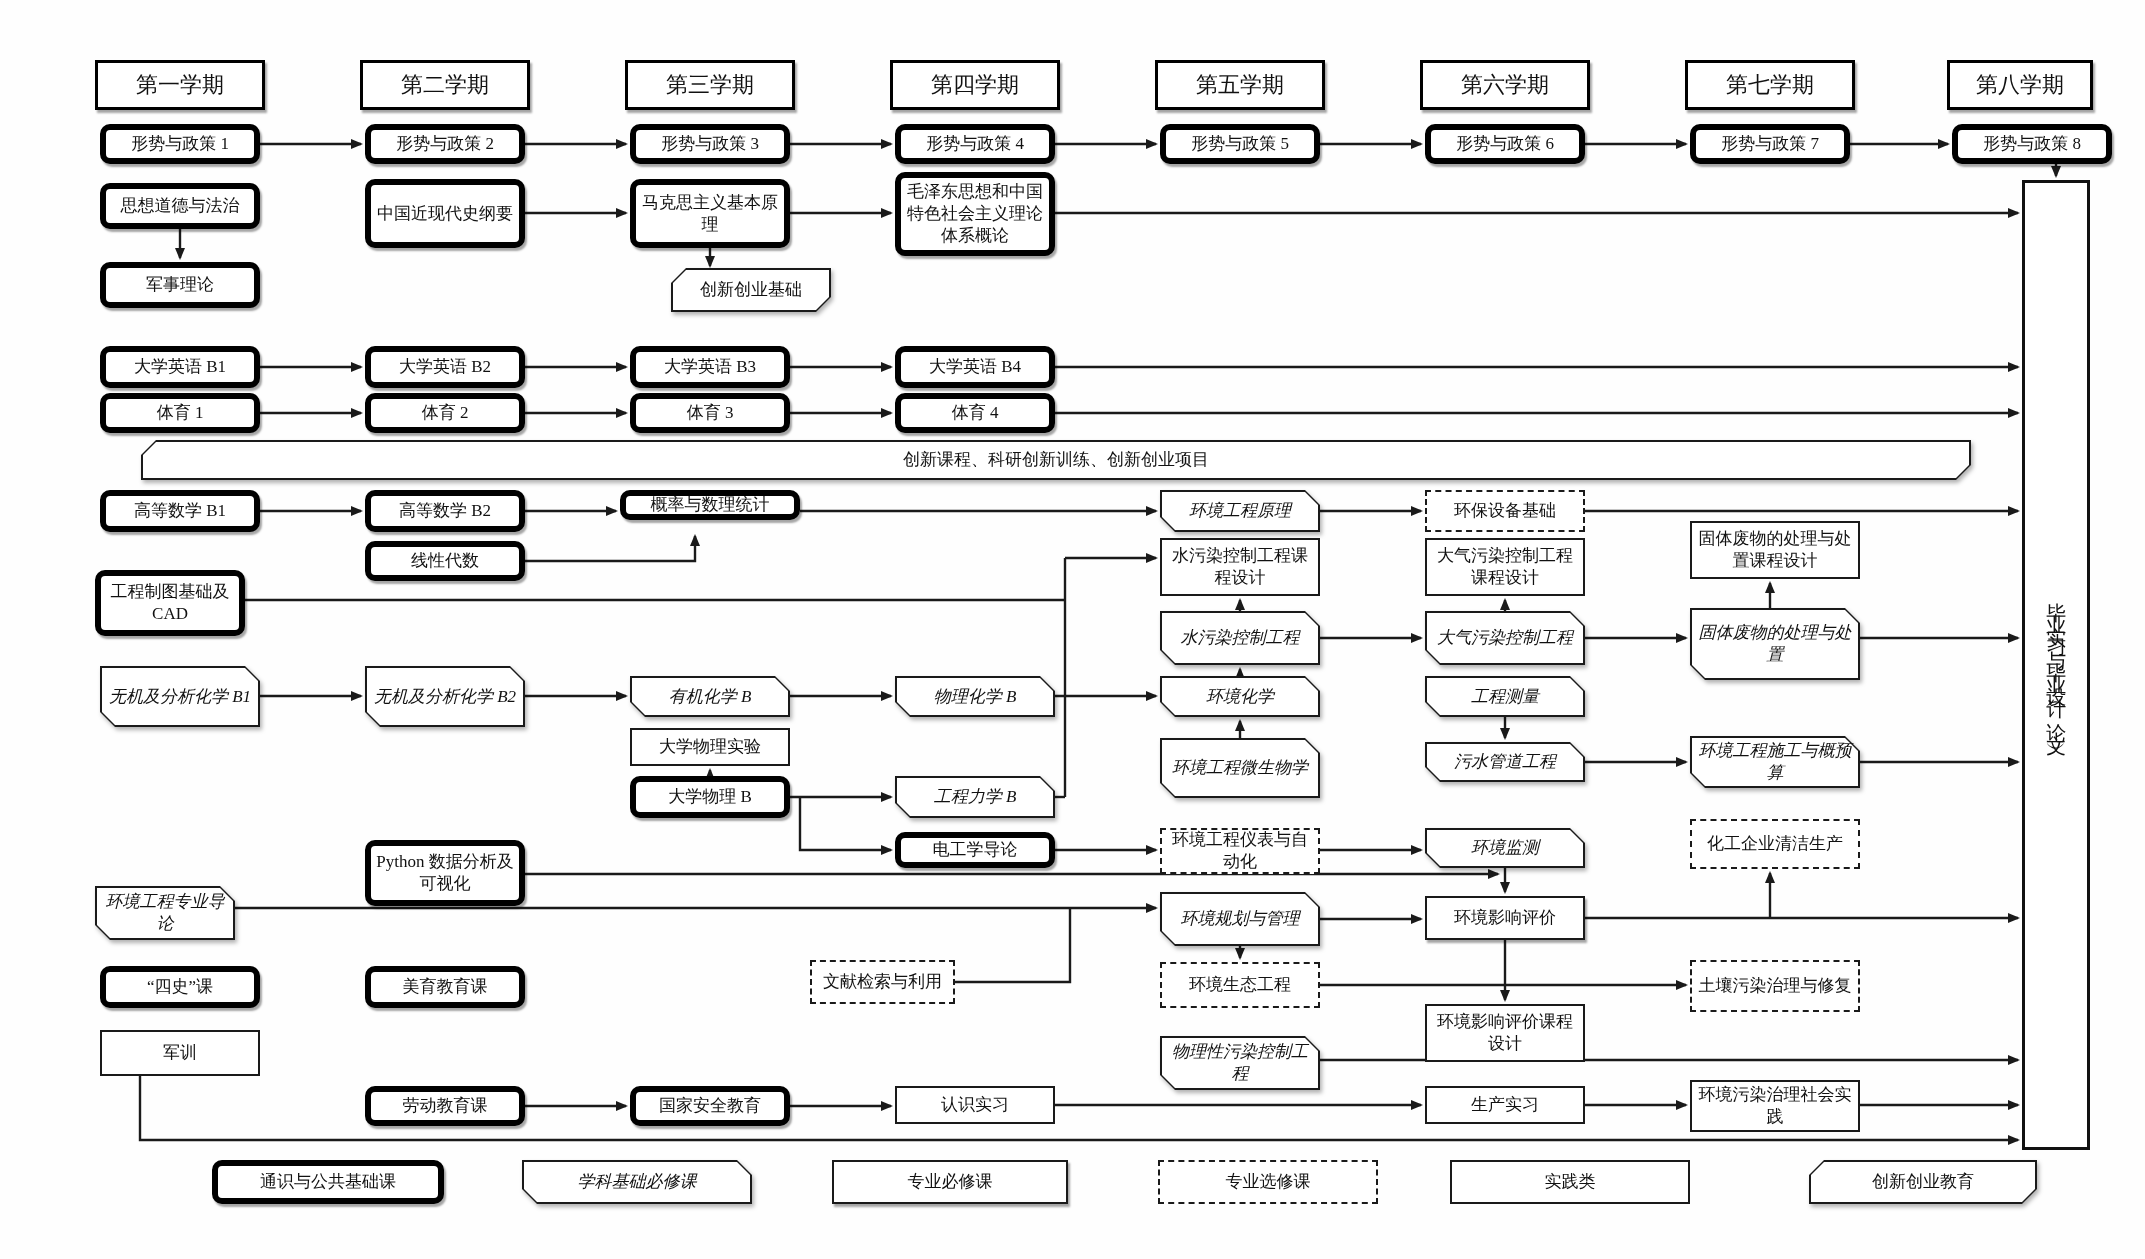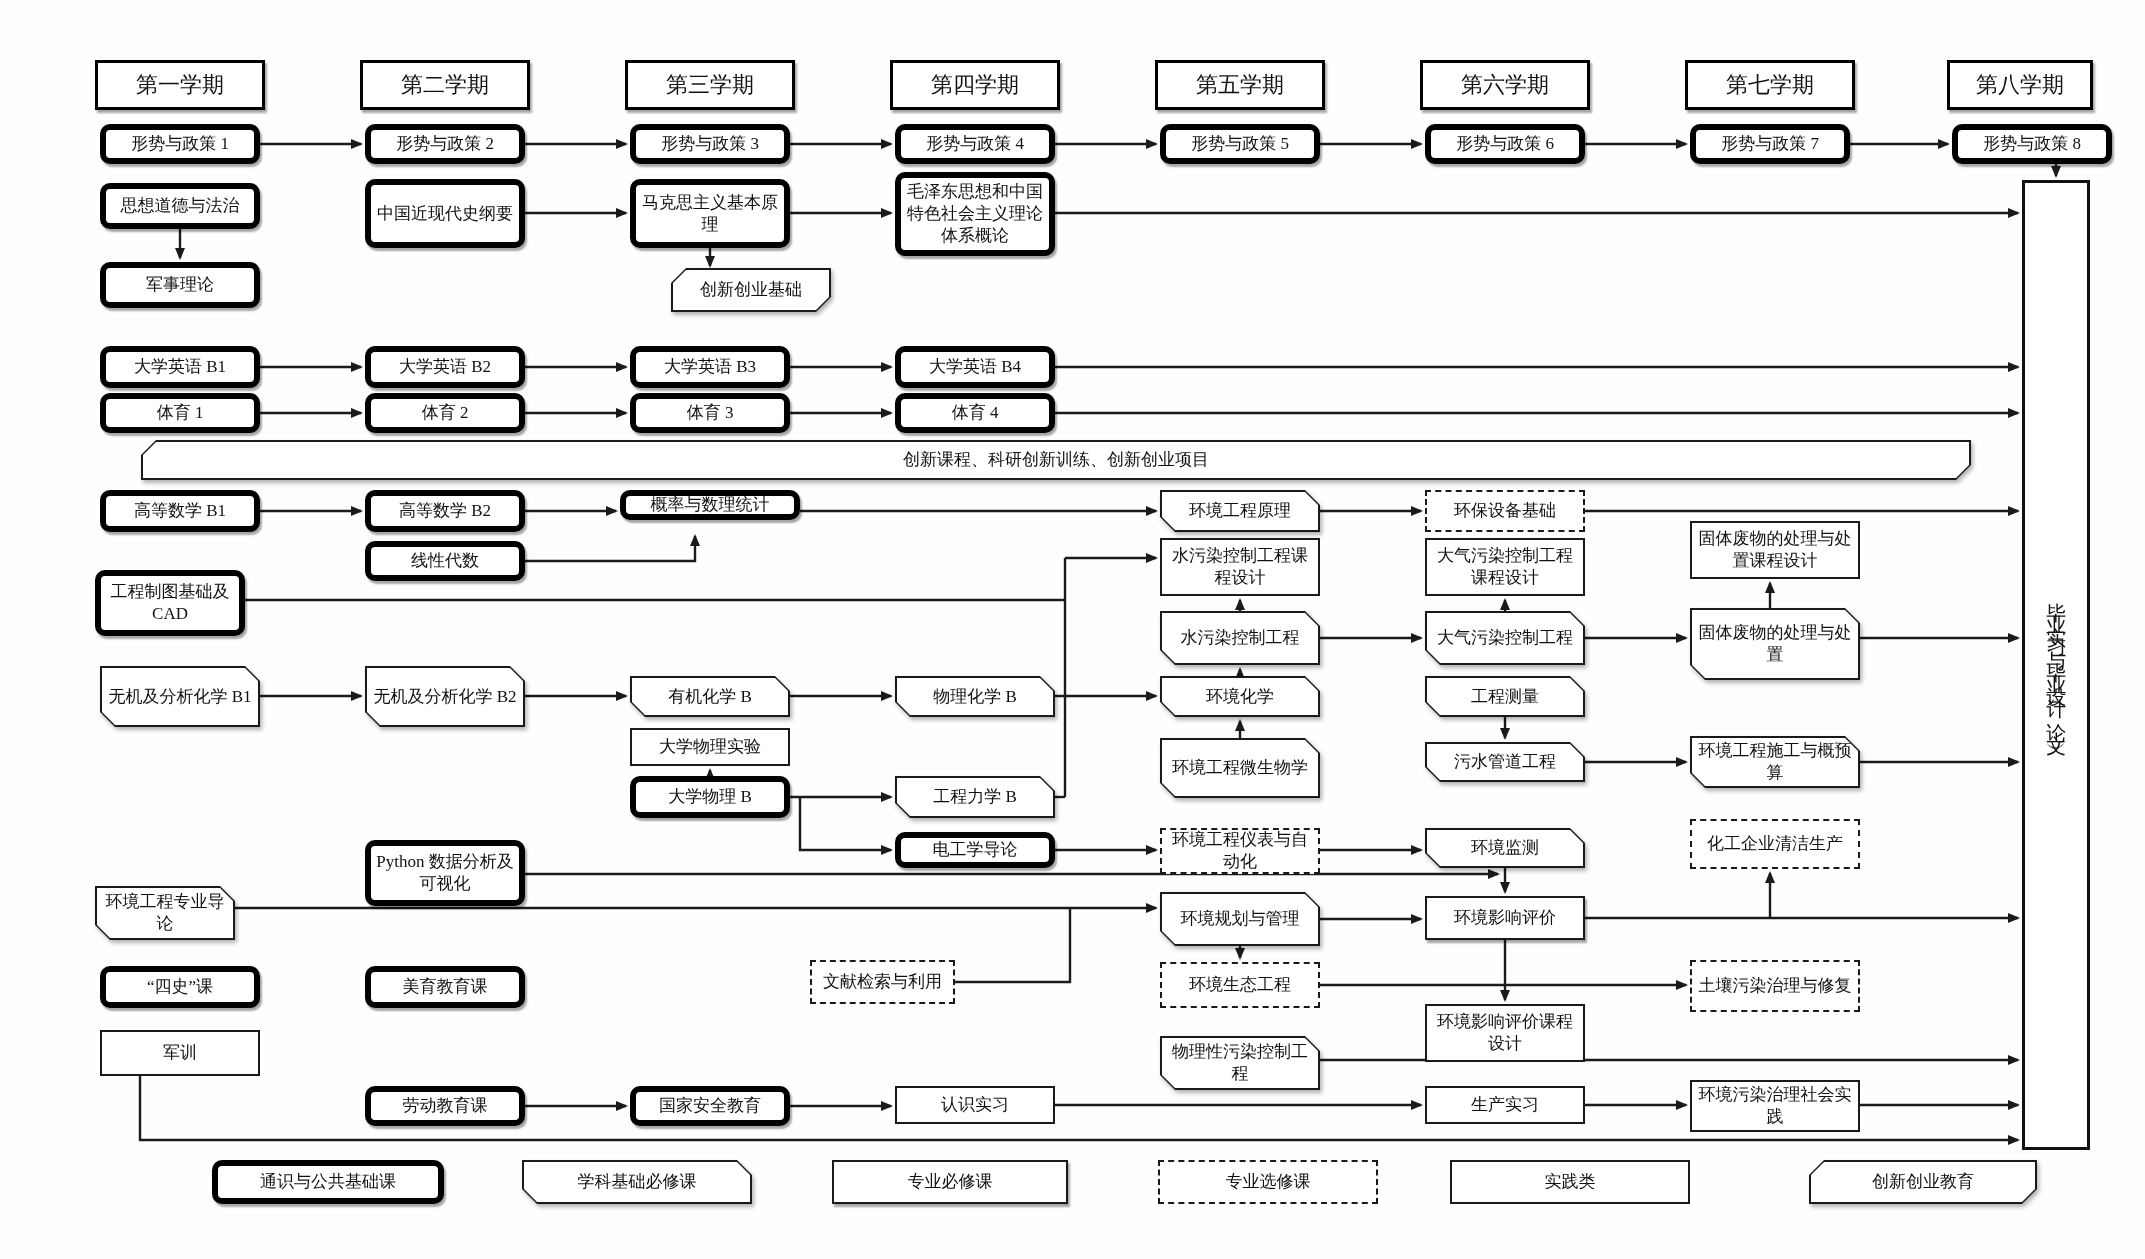--- a/index.html
+++ b/index.html
@@ -10,21 +10,21 @@
   .box{position:absolute;display:flex;align-items:center;justify-content:center;text-align:center;
        font-size:17px;line-height:1.28;box-sizing:border-box;padding:2px 5px;background:#fff;}
   .box>span{position:relative;z-index:2;display:block;}
   .rounded{border:6px solid #000000;border-radius:10px;box-shadow:2px 3px 2px rgba(0,0,0,.35);}
   .rect{border:2px solid #1a1a1a;box-shadow:2px 3px 2px rgba(0,0,0,.35);}
   .rect-plain{border:2.2px solid #1a1a1a;}
   .dashed{border:2.4px dashed #1a1a1a;background:#fff;}
   .header{border:3px solid #000;background:#fff;font-family:"Liberation Sans",sans-serif;
           font-weight:normal;font-size:22px;box-shadow:2px 3px 2px rgba(0,0,0,.35);}
   
-  .cham{background:transparent;border:none;filter:drop-shadow(2px 3px 2px rgba(0,0,0,.30));}
+  .cham{background:transparent;border:none;filter:drop-shadow(2px 3px 2px rgba(0,0,0,.30));font-style:italic;}
   .cham::before{content:"";position:absolute;inset:0;background:#1a1a1a;z-index:0;
     clip-path:polygon(0 0,calc(100% - 15px) 0,100% 15px,100% 100%,15px 100%,0 calc(100% - 15px));}
   .cham::after{content:"";position:absolute;inset:2px;background:#fff;z-index:1;
     clip-path:polygon(0 0,calc(100% - 13px) 0,100% 13px,100% 100%,13px 100%,0 calc(100% - 13px));}
   
   .cham2{background:transparent;border:none;filter:drop-shadow(2px 3px 2px rgba(0,0,0,.30));margin-left:41px;}
   .cham2::before{content:"";position:absolute;inset:0;background:#1a1a1a;z-index:0;
     clip-path:polygon(15px 0,100% 0,100% calc(100% - 15px),calc(100% - 15px) 100%,0 100%,0 15px);}
   .cham2::after{content:"";position:absolute;inset:2px;background:#fff;z-index:1;
     clip-path:polygon(13px 0,100% 0,100% calc(100% - 13px),calc(100% - 13px) 100%,0 100%,0 13px);}

